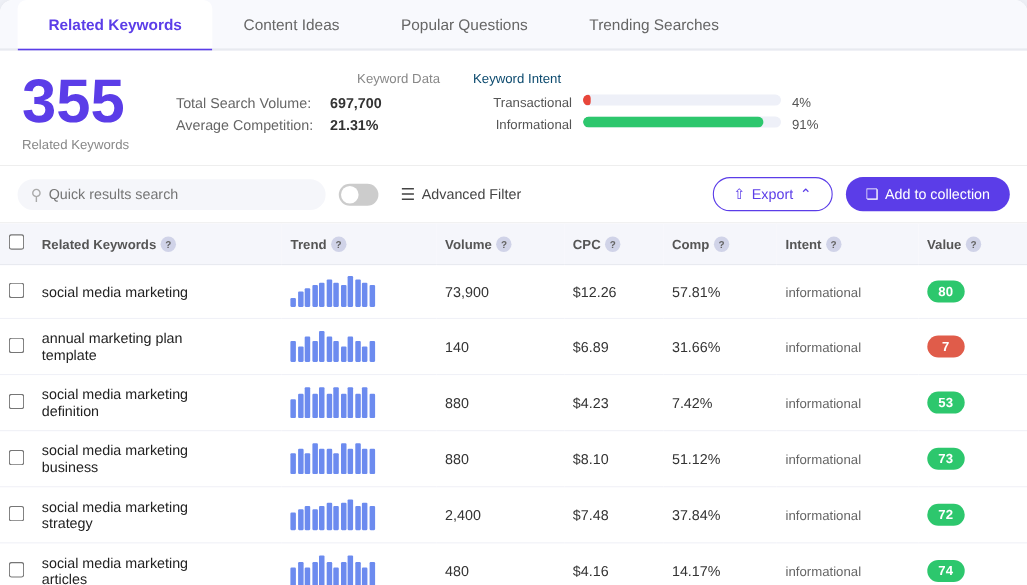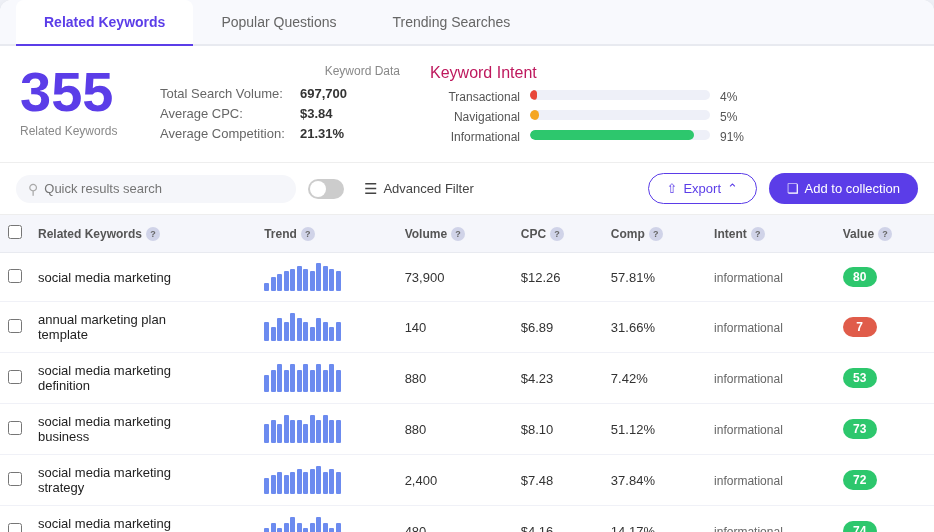--- a/index.html
+++ b/index.html
@@ -81,22 +81,22 @@
       min-width: 140px;
     }
     .kd-value {
       font-weight: 600;
       color: #333;
     }
     .keyword-intent {
       flex: 1;
     }
     .keyword-intent h4 {
-      font-size: 16px;
-      color: #be185d;
+      font-size: 12px;
+      color: #0c4a6e;
       margin-bottom: 8px;
       font-weight: 500;
     }
     .intent-row {
       display: flex;
       align-items: flex-start;
       margin-bottom: 6px;
       gap: 10px;
     }
     .intent-label {
@@ -298,60 +298,50 @@
       font-size: 12px;
     }
   </style>
 </head>
 <body>
 
 <div class="container">
 
   <div class="tabs">
     <div class="tab active">Related Keywords</div>
+    <div class="tab">Content Ideas</div>
     <div class="tab">Popular Questions</div>
     <div class="tab">Trending Searches</div>
   </div>
 
   <div class="summary">
     <div style="min-width:110px;">
       <div class="big-number">355</div>
       <div class="big-label">Related Keywords</div>
     </div>
     <div class="keyword-data">
       <h4>Keyword Data</h4>
       <div class="kd-row">
         <span class="kd-label">Total Search Volume:</span>
         <span class="kd-value">697,700</span>
-      </div>
-      <div class="kd-row">
-        <span class="kd-label">Average CPC:</span>
-        <span class="kd-value">$3.84</span>
       </div>
       <div class="kd-row">
         <span class="kd-label">Average Competition:</span>
         <span class="kd-value">21.31%</span>
       </div>
     </div>
     <div class="keyword-intent">
       <h4>Keyword Intent</h4>
       <div id="intent-rows">
           <div class="intent-row">
       <span class="intent-label">Transactional</span>
       <div class="intent-bar-bg">
         <div class="intent-bar" style="width:4%;background:#e8463a;"></div>
       </div>
       <span class="intent-pct">4%</span>
-    </div>
-          <div class="intent-row">
-      <span class="intent-label">Navigational</span>
-      <div class="intent-bar-bg">
-        <div class="intent-bar" style="width:5%;background:#f5a623;"></div>
-      </div>
-      <span class="intent-pct">5%</span>
     </div>
           <div class="intent-row">
       <span class="intent-label">Informational</span>
       <div class="intent-bar-bg">
         <div class="intent-bar" style="width:91%;background:#2dc76d;"></div>
       </div>
       <span class="intent-pct">91%</span>
     </div>
         </div>
     </div>

